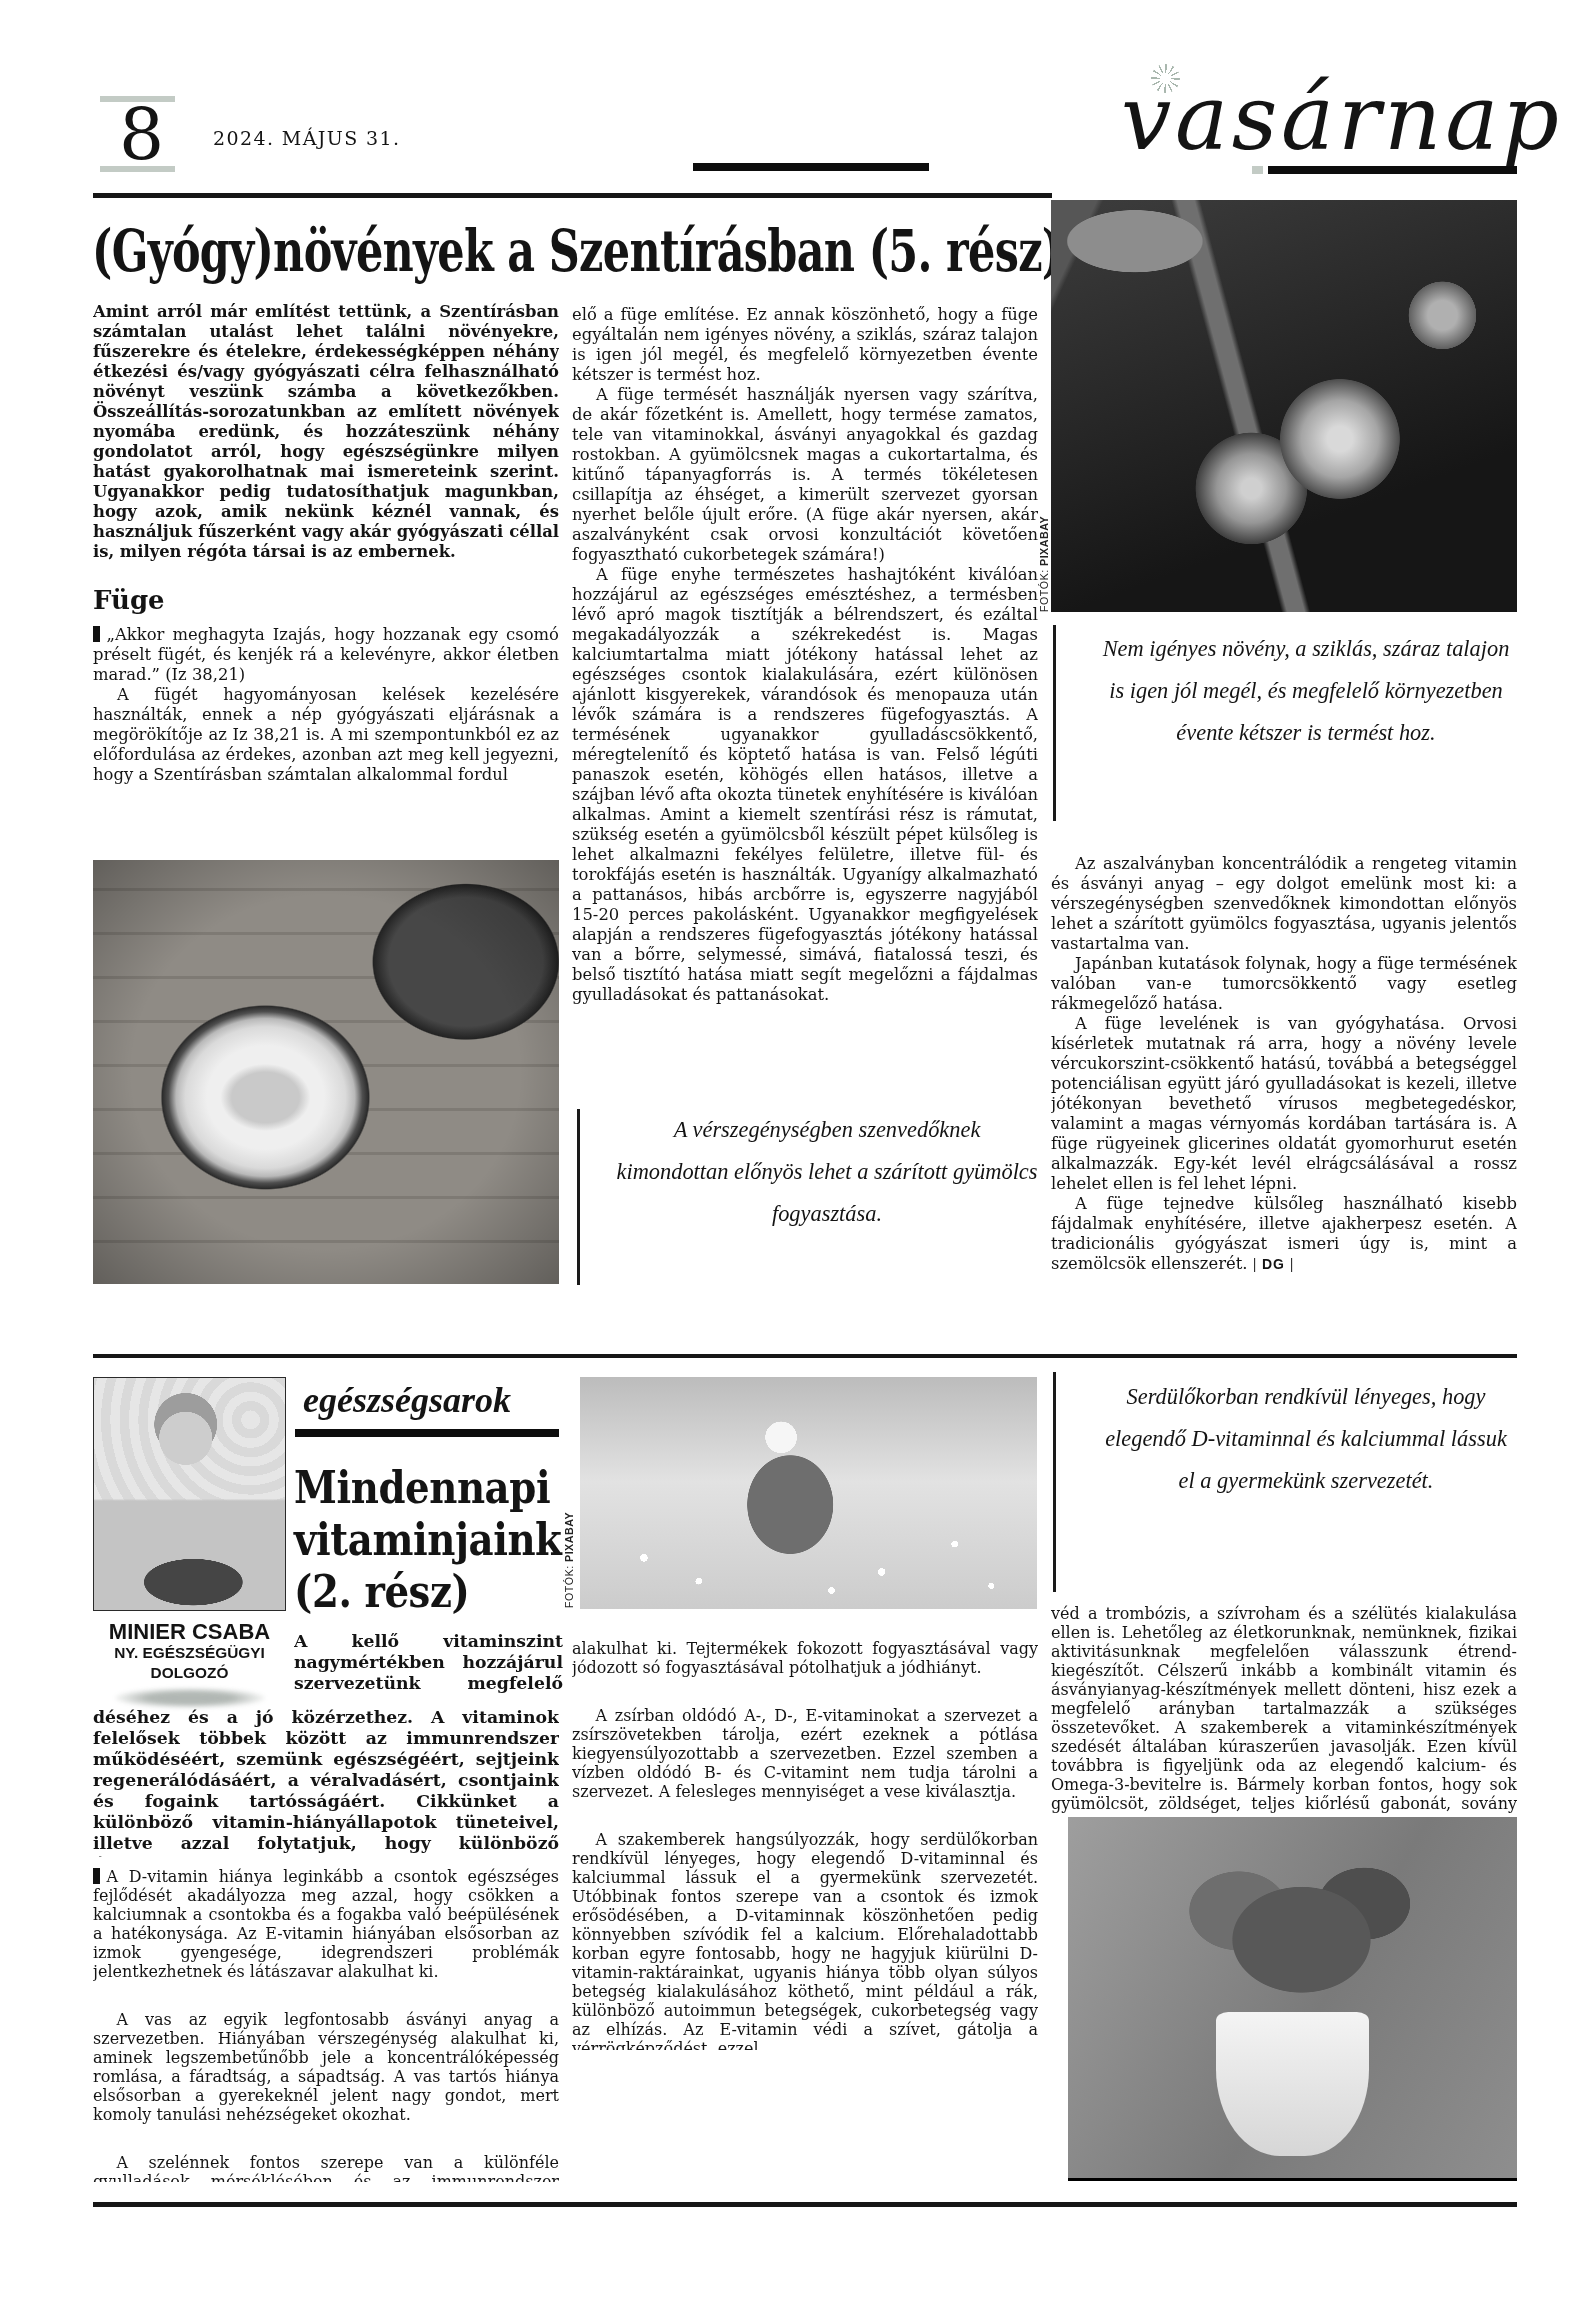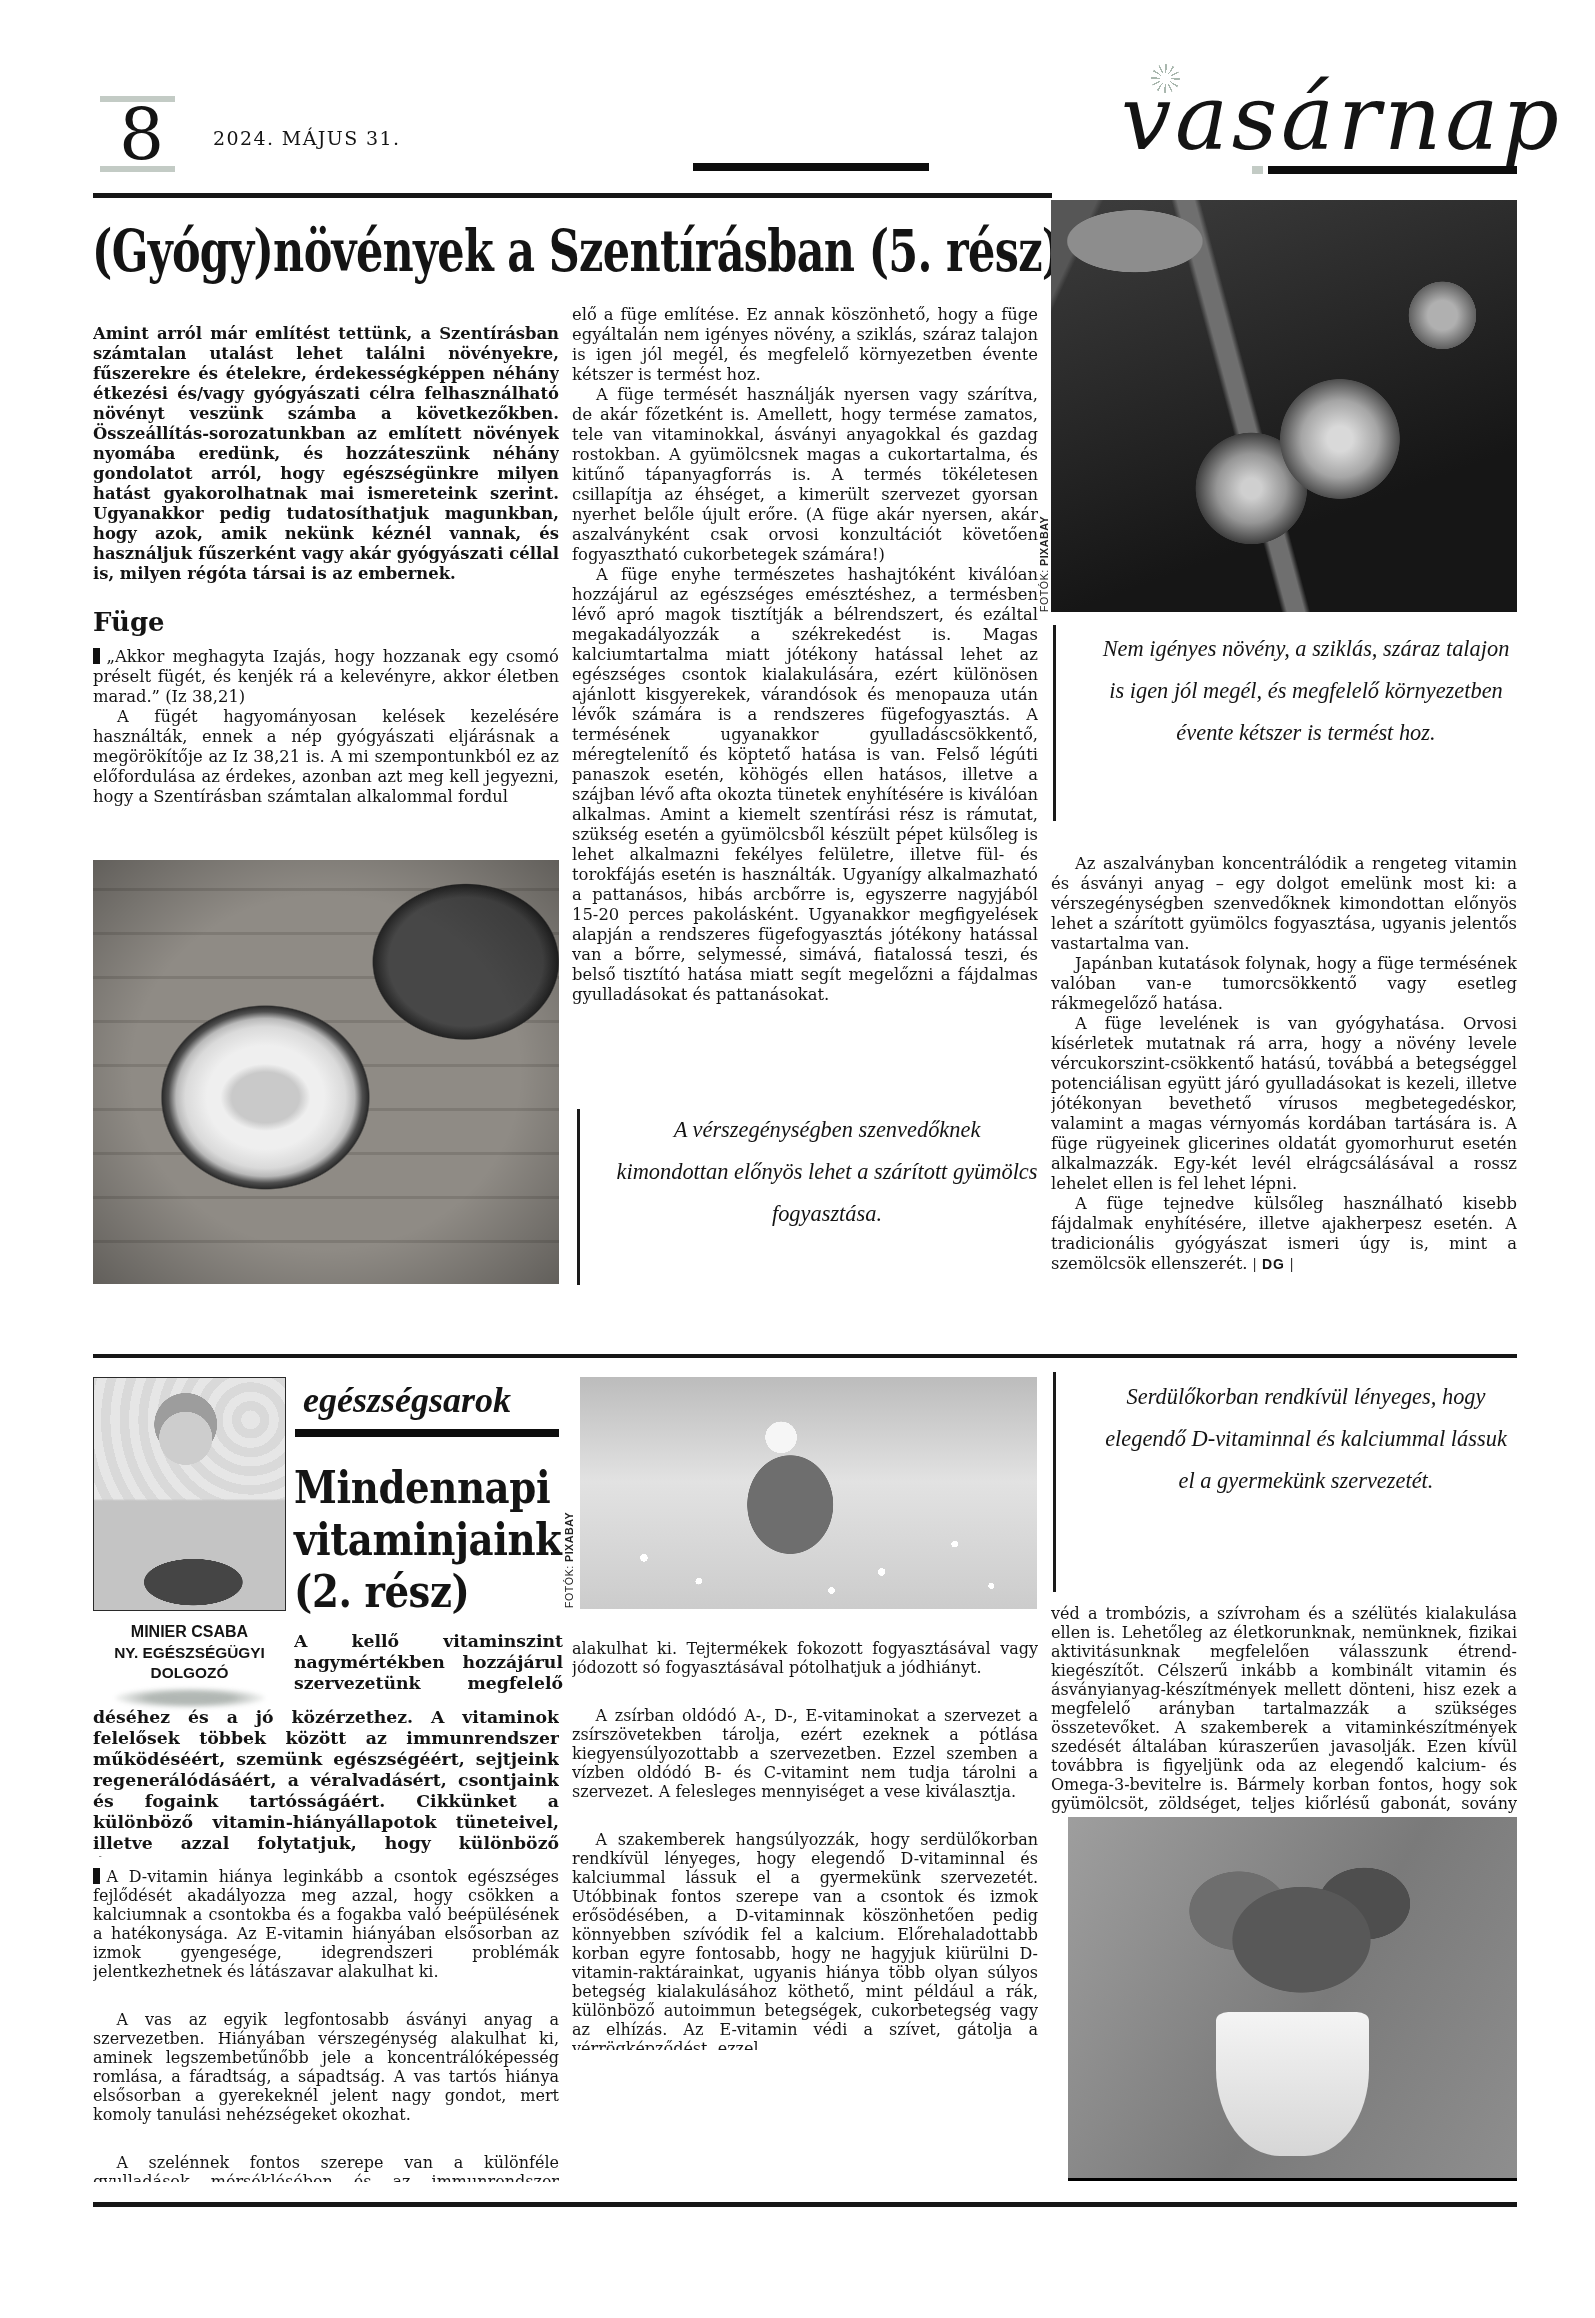--- a/index.html
+++ b/index.html
@@ -77,21 +77,21 @@
        border-radius:8% 8% 42% 42% / 6% 6% 60% 60%;}
   .credit{writing-mode:vertical-rl;transform:rotate(180deg);
           font-family:"Liberation Sans",sans-serif;font-size:10.7px;letter-spacing:0.5px;color:#222;
           display:flex;align-items:center;}
   .credit b{font-weight:bold;}
   
   .label-italic{font-family:"Liberation Serif",serif;font-style:italic;font-weight:bold;font-size:36px;line-height:1;}
   .headline2 span{display:inline-block;width:313px;transform:scaleX(0.86);transform-origin:left top;
                   font-weight:bold;font-size:45px;line-height:52px;letter-spacing:-0.5px;}
   .author-caption{font-family:"Liberation Sans",sans-serif;font-weight:bold;text-align:center;line-height:20.6px;}
-  .author-caption .nm{font-size:16px;}
+  .author-caption .nm{font-size:22px;}
   .author-caption .tt{font-size:15.4px;}
   .shadow-ellipse{background:radial-gradient(ellipse,#98a09b 0 40%,rgba(255,255,255,0) 75%);
                   border-radius:50%;opacity:.75;filter:blur(2.3px);}
   .intro2{font-weight:bold;font-size:17.3px;line-height:21px;text-align:justify;}
   .colflow2 p{margin:0;font-size:16px;line-height:19px;}
   .colflow2{text-align:justify;}
   .colflow2 p.ind{text-indent:23.4px;margin-top:29px;}
 </style>
 </head>
 <body>
@@ -109,21 +109,21 @@
   <div class="abs masthead" style="left:1121px;top:74px;">vasárnap</div>
   <div class="abs accent-bar" style="left:1252px;top:166px;width:11.2px;height:8px;"></div>
   <div class="abs black-bar" style="left:1268px;top:166px;width:249px;height:8px;"></div>
 
   <div class="abs rule" style="left:93px;top:193px;width:959px;height:4.7px;"></div>
 
   <div class="abs headline1" style="left:92px;top:220px;width:963px;height:82px;">
     <span>(Gyógy)növények a Szentírásban (5. rész)</span>
   </div>
 
-  <div class="abs colflow" style="left:93px;top:324px;width:466px;height:554px;overflow:hidden;">
+  <div class="abs colflow" style="left:93px;top:302px;width:466px;height:554px;overflow:hidden;">
     <p class="intro-bold">Amint arról már említést tettünk, a Szentírásban számtalan utalást lehet találni növényekre, fűszerekre és ételekre, érdekességképpen néhány étkezési és/vagy gyógyászati célra felhasználható növényt veszünk számba a következőkben. Összeállítás-sorozatunkban az említett növények nyomába eredünk, és hozzáteszünk néhány gondolatot arról, hogy egészségünkre milyen hatást gyakorolhatnak mai ismereteink szerint. Ugyanakkor pedig tudatosíthatjuk magunkban, hogy azok, amik nekünk kéznél vannak, és használjuk fűszerként vagy akár gyógyászati céllal is, milyen régóta társai is az embernek.</p>
     <h3 class="subhead">Füge</h3>
     <p><span class="sq"></span><span>„Akkor meghagyta Izajás, hogy hozzanak egy csomó préselt fügét, és kenjék rá a kelevényre, akkor életben marad.” (Iz 38,21)</span></p>
     <p class="ind">A fügét hagyományosan kelések kezelésére használták, ennek a nép gyógyászati eljárásnak a megörökítője az Iz 38,21 is. A mi szempontunkból ez az előfordulása az érdekes, azonban azt meg kell jegyezni, hogy a Szentírásban számtalan alkalommal fordul</p>
   </div>
 
   <div class="abs photo photo-fig-halves" style="left:93px;top:860px;width:466px;height:424px;"></div>
 
   <div class="abs colflow" style="left:572px;top:305px;width:466px;height:795px;overflow:hidden;">
     <p>elő a füge említése. Ez annak köszönhető, hogy a füge egyáltalán nem igényes növény, a sziklás, száraz talajon is igen jól megél, és megfelelő környezetben évente kétszer is termést hoz.</p>

